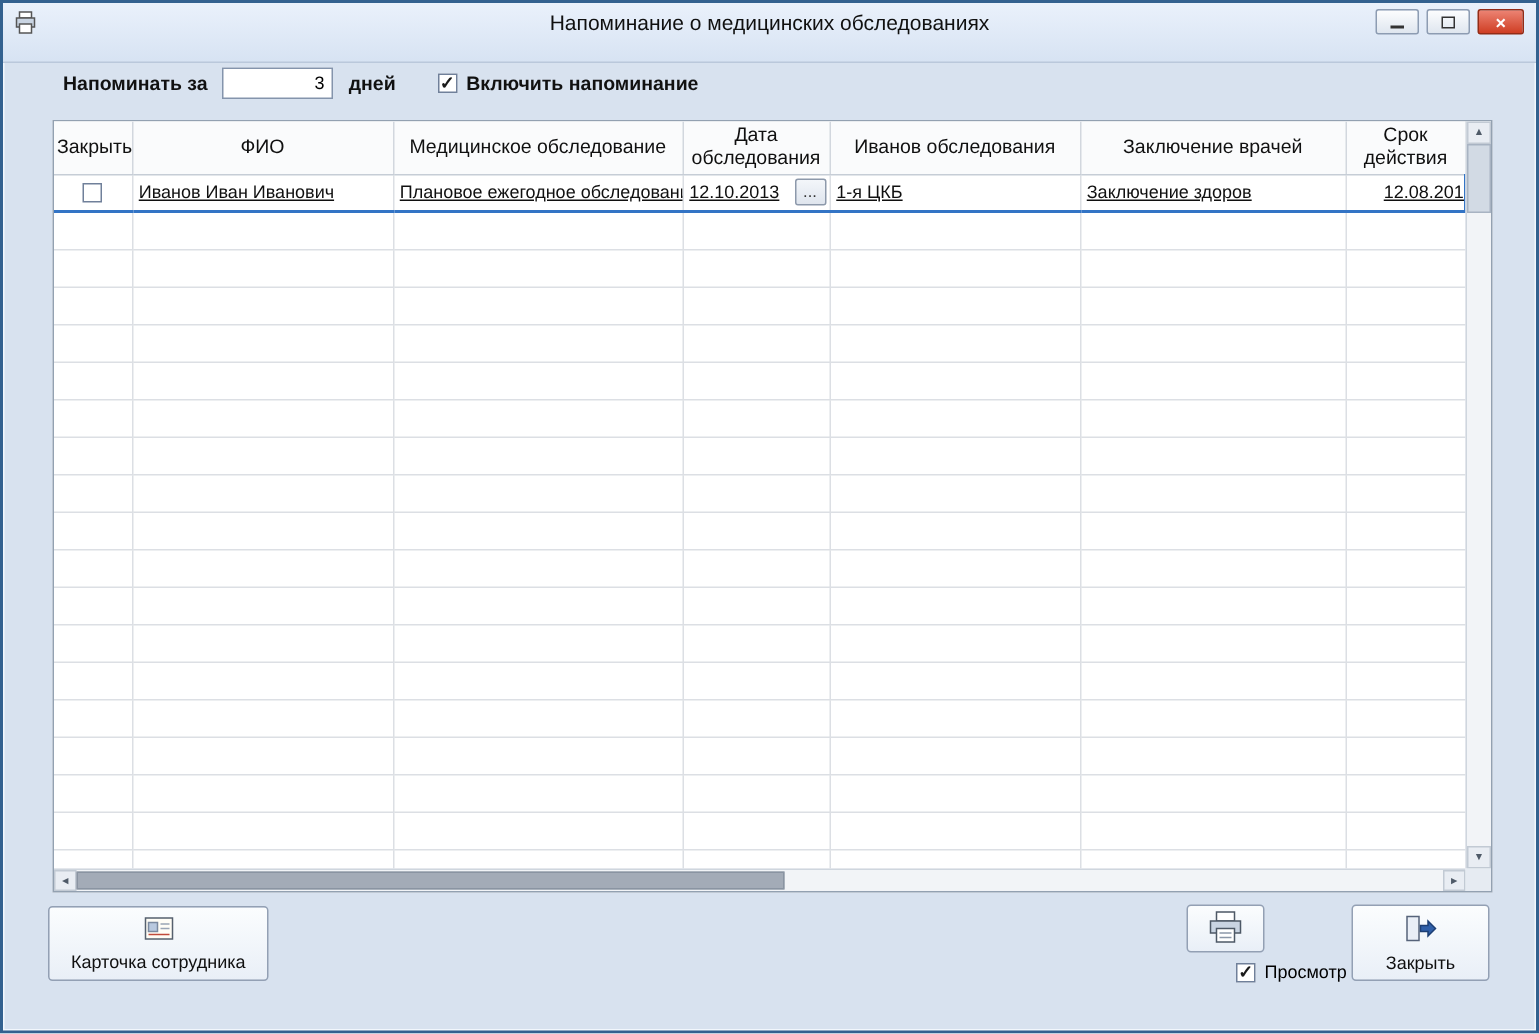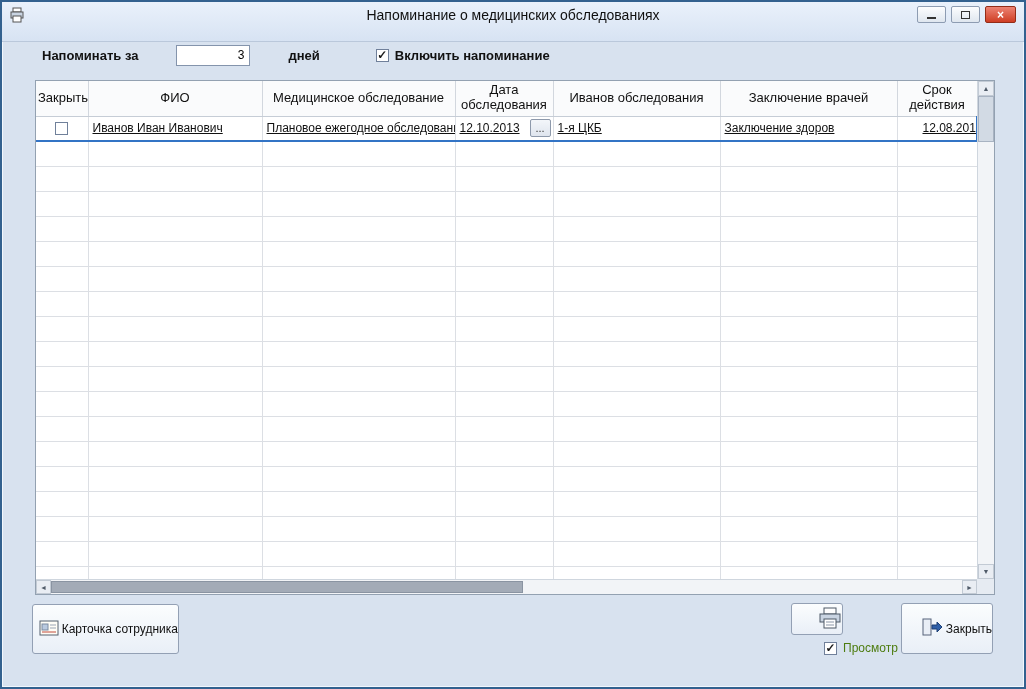--- a/index.html
+++ b/index.html
@@ -32,21 +32,21 @@
   .glyph-min { width:9px; height:2px; background:#333; margin-top:7px; }
   .glyph-max { width:9px; height:8px; border:1px solid #333; }
   .wbtn.close {
     width:31px; background:linear-gradient(#ec8373,#cf3e24);
     border-color:#932c17; color:#fff; font-size:12px; font-weight:bold; line-height:1;
   }
 
   
   .top-controls {
     position:absolute; left:40px; top:42px; height:22px;
-    display:flex; align-items:center;gap:28px;
+    display:flex; align-items:center;
   }
   .lbl { font-size:13px; font-weight:bold; color:#111; }
   .remind-input {
     margin-left:10px; width:74px; height:21px; border:1px solid #8494ac;
     background:#fff; font-family:"Liberation Sans",sans-serif;
     font-size:12px; text-align:right; padding:0 5px;
   }
   .days-lbl { margin-left:10px; }
   .enable-group { margin-left:28px; display:flex; align-items:center; gap:6px; }
 
@@ -112,31 +112,31 @@
   .ha { position:absolute; top:0; bottom:0; width:15px; }
   .ha.left { left:0; } .ha.right { right:0; }
   .hthumb {
     position:absolute; left:15px; top:1px; bottom:1px; width:472px;
     background:#a3abb7; border:1px solid #8a94a2;
   }
   .corner { position:absolute; right:0; bottom:0; width:17px; height:15px; background:#e6ebf2; }
 
   
   .btn {
-    position:absolute; display:flex; flex-direction:row; align-items:center;
-    justify-content:flex-end; gap:3px;
+    position:absolute; display:flex; flex-direction:column; align-items:center;
+    justify-content:center; gap:3px;
     background:linear-gradient(#fbfdfe,#e9eff7); border:1px solid #93a0b4;
     border-radius:3px; font-size:12px; color:#101010;
   }
   .btn-card  { left:30px;  top:602px; width:147px; height:50px; }
   .btn-print { left:789px; top:601px; width:52px;  height:32px; }
   .btn-close { left:899px; top:601px; width:92px;  height:51px; }
   .preview-group {
     position:absolute; left:786px; top:639px;
-    display:flex; align-items:center; gap:6px; font-size:12px; color:#4d7c0f;padding-left:36px;
+    display:flex; align-items:center; gap:6px; font-size:12px; color:#000000;padding-left:36px;
   }
 </style>
 </head>
 <body>
 
 <div class="window">
 
   <div class="titlebar">
     <span class="title-icon">
       <svg width="16" height="16" viewBox="0 0 16 16">

